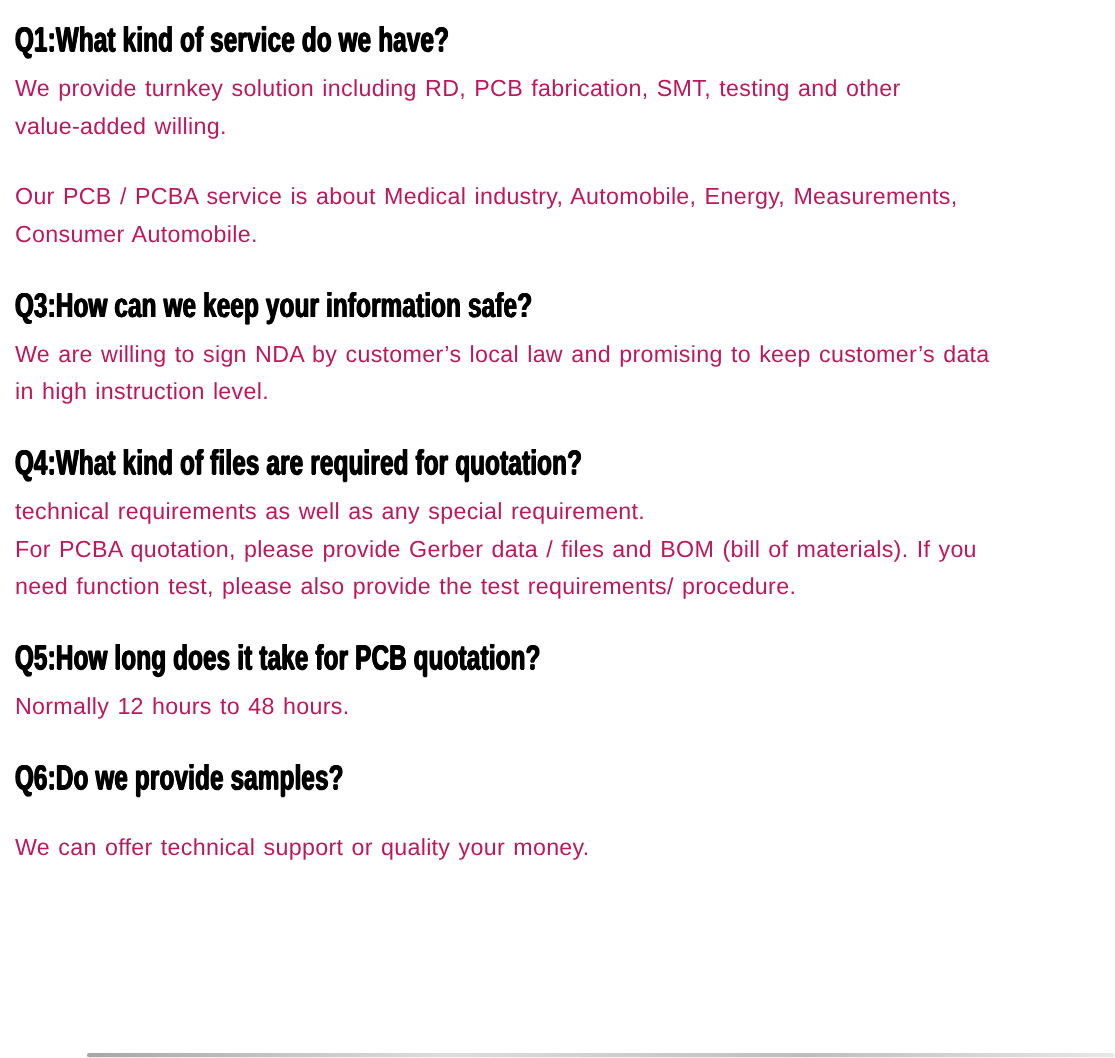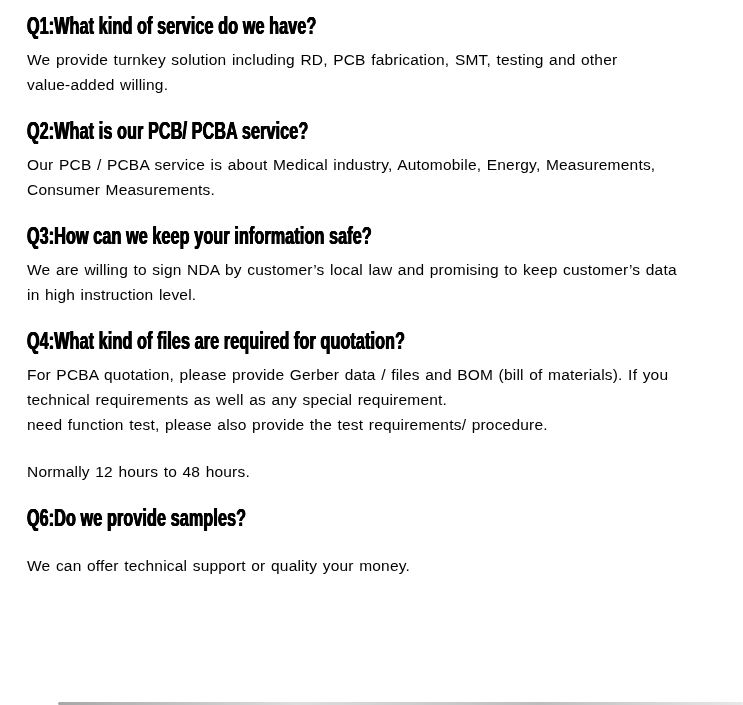--- a/index.html
+++ b/index.html
@@ -15,21 +15,21 @@
   }
   .page {
     position: relative;
     width: 743px;
     height: 705px;
     box-sizing: border-box;
     padding: 14px 8px 0 10px;
     background: #ffffff;
   }
   .faq-item {
-    margin: 0 0 22px 17px;
+    margin: 0 0 22px 0;
   }
   .faq-question {
     margin: 0 0 8px 0;
     font-size: 23px;
     line-height: 25px;
     font-weight: 700;
     color: #000000;
     white-space: nowrap;
   }
   .faq-question .q-inner {
@@ -41,21 +41,21 @@
     text-shadow: 0.6px 0 currentColor, -0.6px 0 currentColor, 0 0.4px currentColor;
   }
   .faq-answer {
     margin: 0;
   }
   .answer-line {
     font-size: 15.5px;
     line-height: 25px;
     letter-spacing: 0.2px;
     word-spacing: 1px;
-    color: #000000;
+    color: #be185d;
     white-space: pre;
   }
   .scan-artifact {
     position: absolute;
     left: 58px;
     right: 0;
     bottom: 0;
     height: 3px;
     background: linear-gradient(90deg,
       rgba(60,60,60,0.45) 0%,
@@ -72,45 +72,45 @@
   <div id="faq-list">
   <section class="faq-item">
     <h2 class="faq-question"><span class="q-inner">Q1:What kind of service do we have?</span></h2>
     <div class="faq-answer">
           <div class="answer-line">We provide turnkey solution including RD, PCB fabrication, SMT, testing and other</div>
           <div class="answer-line">value-added willing.</div>
         </div>
   </section>
 
   <section class="faq-item">
-    <h2 class="faq-question"><span class="q-inner">Q2:What is our PCB/ PCBA service?</span></h2>
     <div class="faq-answer">
           <div class="answer-line">Our PCB / PCBA service is about Medical industry, Automobile, Energy, Measurements,</div>
-          <div class="answer-line">Consumer Measurements.</div>
+          <div class="answer-line">Consumer Automobile.</div>
         </div>
   </section>
 
   <section class="faq-item">
     <h2 class="faq-question"><span class="q-inner">Q3:How can we keep your information safe?</span></h2>
     <div class="faq-answer">
           <div class="answer-line">We are willing to sign NDA by customer’s local law and promising to keep customer’s data</div>
           <div class="answer-line">in high instruction level.</div>
         </div>
   </section>
 
   <section class="faq-item">
     <h2 class="faq-question"><span class="q-inner">Q4:What kind of files are required for quotation?</span></h2>
     <div class="faq-answer">
+          <div class="answer-line">technical requirements as well as any special requirement.</div>
           <div class="answer-line">For PCBA quotation, please provide Gerber data / files and BOM (bill of materials). If you</div>
-          <div class="answer-line">technical requirements as well as any special requirement.</div>
           <div class="answer-line">need function test, please also provide the test requirements/ procedure.</div>
         </div>
   </section>
 
   <section class="faq-item">
+    <h2 class="faq-question"><span class="q-inner">Q5:How long does it take for PCB quotation?</span></h2>
     <div class="faq-answer">
           <div class="answer-line">Normally 12 hours to 48 hours.</div>
         </div>
   </section>
 
   <section class="faq-item">
     <h2 class="faq-question"><span class="q-inner">Q6:Do we provide samples?</span></h2>
   </section>
 
   <section class="faq-item">

